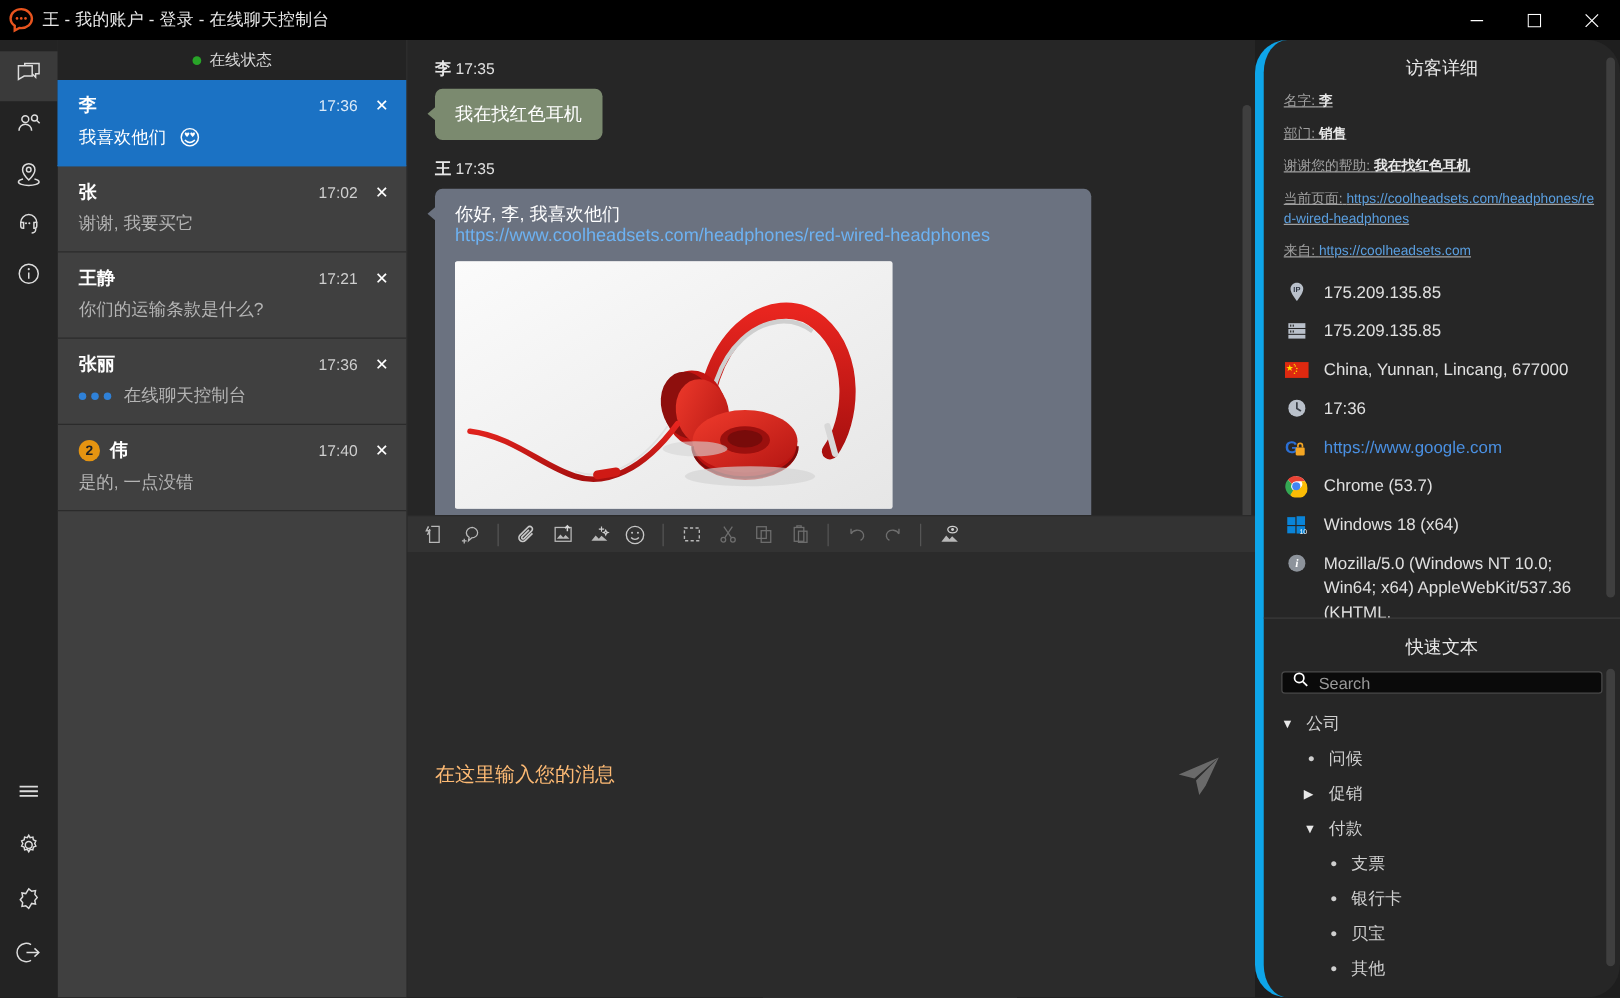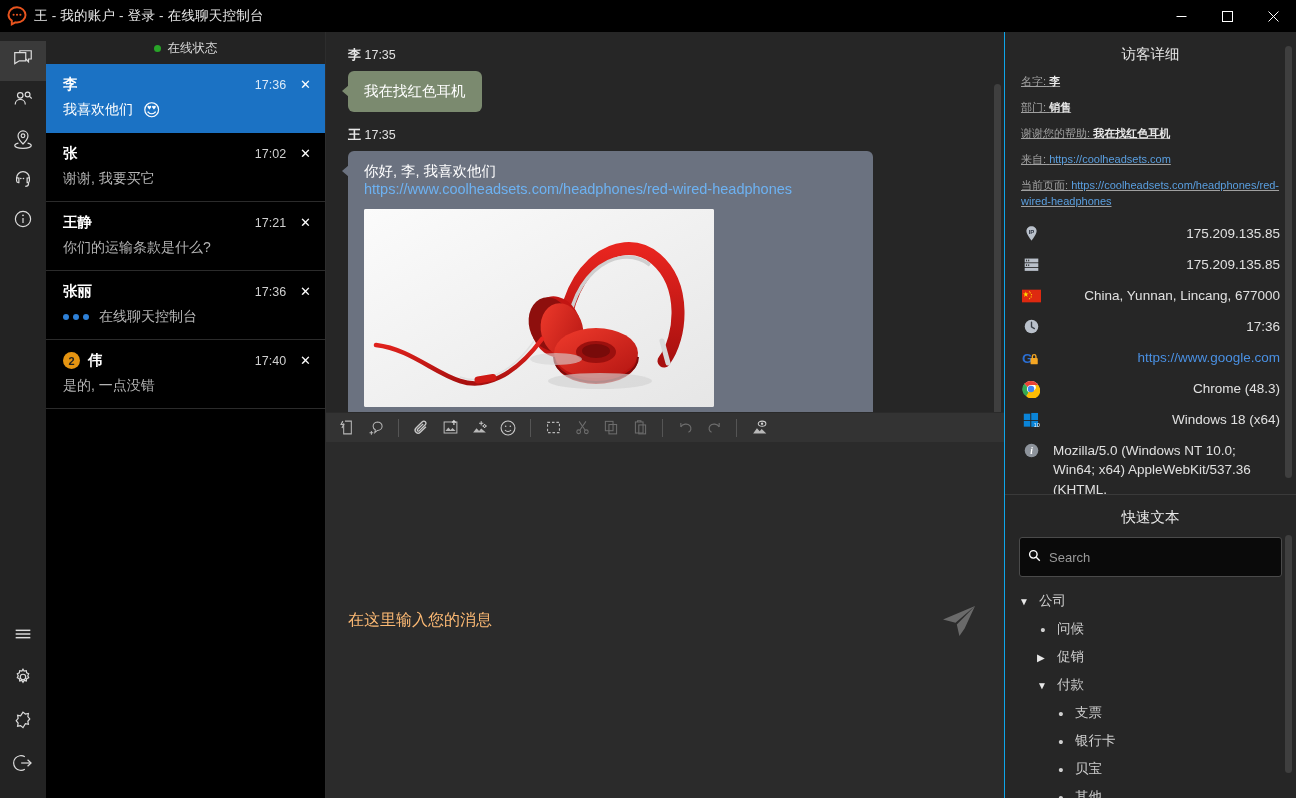--- a/index.html
+++ b/index.html
@@ -29,21 +29,21 @@
     width: 46px; background: #232323; display: flex; flex-direction: column;
     align-items: center; flex: 0 0 46px; position: relative;
   }
   .rail-icon { width: 46px; height: 40px; display: flex; align-items: center; justify-content: center; color: #d4d4d4; }
   .rail-icon.active { background: #3a3a3a; }
   .rail-top { padding-top: 9px; }
   .rail-bottom { margin-top: auto; padding-bottom: 12px; }
   .rail-bottom .rail-icon { height: 43px; }
 
   
-  .chatlist { width: 280px; flex: 0 0 280px; background: #000000; display: flex; flex-direction: column;
+  .chatlist { width: 280px; flex: 0 0 280px; background: #404040; display: flex; flex-direction: column;
               border-right: 1px solid #2d2d2d; }
   .status-bar { height: 32px; display: flex; align-items: center; justify-content: center; gap: 7px;
                 background: #232323; color: #d8d8d8; font-size: 12.5px; }
   .dot-green { width: 7px; height: 7px; border-radius: 50%; background: #28a428; }
   .chat-item { position: relative; padding: 11px 14px 13px 17px; border-bottom: 1px solid #2b2b2b; cursor: pointer; }
   .chat-item.selected { background: #1b72c4; border-bottom-color: #1b72c4; }
   .chat-row1 { display: flex; align-items: center; }
   .chat-name { font-size: 14.5px; font-weight: bold; color: #ffffff; display: flex; align-items: center; gap: 8px; }
   .chat-time { margin-left: auto; font-size: 12.5px; color: #cfcfcf; }
   .chat-item.selected .chat-time { color: #dbeaf8; }
@@ -80,36 +80,36 @@
              padding-left: 8px; gap: 3px; }
   .tb-btn { width: 26px; height: 26px; display: flex; align-items: center; justify-content: center;
             color: #b8b8b8; cursor: pointer; }
   .tb-btn.dim { color: #6e6e6e; }
   .tb-sep { width: 1px; height: 18px; background: #555; margin: 0 6px; }
   .composer { flex: 1; background: #2b2b2b; display: flex; align-items: center; padding: 0 22px; position: relative; }
   .composer-text { flex: 1; font-size: 16px; color: #fdba74; }
   .send-btn { width: 46px; height: 46px; display: flex; align-items: center; justify-content: center; color: #6a6a6a; cursor: pointer; }
 
   
-  .right { width: 292px; flex: 0 0 292px; background: #262626; border-left: 1px solid #0ea5e9;
-           display: flex; flex-direction: column; position: relative; }
+  .right { width: 292px; flex: 0 0 292px; background: #262626; border-left: 7px solid #0ea5e9;
+           display: flex; flex-direction: column; position: relative; border-radius: 26px; }
   .panel-title { text-align: center; font-size: 14.5px; color: #e8e8e8; padding: 13px 0 10px; }
   .visitor { position: relative; padding: 0 16px 6px; height: 462px; overflow: hidden; }
   .v-line { font-size: 11px; color: #a0a0a0; margin-bottom: 10px; line-height: 1.45; text-decoration: underline; }
   .v-line b { color: #e8e8e8; font-weight: bold; }
   .v-line a { color: #5a9fe0; text-decoration: none; word-break: break-all; }
   .v-rows { margin-top: 14px; }
-  .v-row { display: flex; align-items: flex-start; gap: 12px; margin-bottom: 11px; justify-content: space-between; }
+  .v-row { display: flex; align-items: flex-start; gap: 12px; margin-bottom: 11px; }
   .v-ico { width: 20px; height: 20px; flex: 0 0 20px; display: flex; align-items: center; justify-content: center; }
   .v-val { font-size: 13.5px; color: #e0e0e0; line-height: 1.45; }
   .v-val a { color: #4a90e2; text-decoration: none; }
   .hr { height: 1px; background: #3a3a3a; margin: 0; }
   .quicktext { flex: 1; position: relative; overflow: hidden; }
   .search-wrap { margin: 0 14px 6px; background: #0a0a0a; border: 1px solid #4a4a4a; border-radius: 3px;
-                 height: 40px; display: flex; align-items: center; padding: 0 8px; gap: 8px; }
+                 height: 18px; display: flex; align-items: center; padding: 0 8px; gap: 8px; }
   .search-wrap .ph { font-size: 13px; color: #9a9a9a; }
   .tree { padding: 4px 14px 0; font-size: 13.5px; color: #cfcfcf; }
   .tnode { display: flex; align-items: center; gap: 8px; padding: 5px 0; cursor: pointer; }
   .tri { font-size: 10px; color: #e8e8e8; width: 12px; display: inline-block; }
   .bul { color: #cfcfcf; font-size: 15px; width: 12px; display: inline-block; text-align: center; }
   .ind1 { padding-left: 18px; }
   .ind2 { padding-left: 36px; }
 
   
   .sbar { position: absolute; width: 7px; background: #3f3f3f; border-radius: 4px; right: 4px; }
@@ -480,22 +480,22 @@
     </div>
 
     <div class="right">
 
       <div class="visitor">
         <div class="panel-title">访客详细</div>
         <div id="v-fields">
             <div class="v-line"><span>名字:</span> <b>李</b></div>
             <div class="v-line"><span>部门:</span> <b>销售</b></div>
             <div class="v-line"><span>谢谢您的帮助:</span> <b>我在找红色耳机</b></div>
+            <div class="v-line"><span>当前页面:</span> <a href="#">https://coolheadsets.com/headphones/red-wired-headphones</a></div>
             <div class="v-line"><span>来自:</span> <a href="#">https://coolheadsets.com</a></div>
-            <div class="v-line"><span>当前页面:</span> <a href="#">https://coolheadsets.com/headphones/red-wired-headphones</a></div>
           </div>
         <div class="v-rows" id="v-rows">
             <div class="v-row">
               <span class="v-ico">
                 <svg width="17" height="17" viewBox="0 0 20 20">
                   <path d="M10 1.5c-3.3 0-6 2.5-6 5.7 0 4 6 11.3 6 11.3s6-7.3 6-11.3c0-3.2-2.7-5.7-6-5.7z" fill="#b9c0ca"></path>
                   <text x="10" y="10" font-size="7" font-weight="bold" fill="#2c3340" text-anchor="middle" font-family="Liberation Sans">IP</text>
                 </svg>
               </span>
                  <span class="v-val">175.209.135.85</span>
@@ -550,21 +550,21 @@
             <div class="v-row">
               <span class="v-ico">
                 <svg width="18" height="18" viewBox="0 0 20 20">
                   <circle cx="10" cy="10" r="9" fill="#ffffff"></circle>
                   <path d="M10 1a9 9 0 0 1 7.8 4.5H10a4.5 4.5 0 0 0-4 2.4L2.6 4.2A9 9 0 0 1 10 1z" fill="#ea4335"></path>
                   <path d="M2.6 4.2L6 7.9a4.5 4.5 0 0 0 2.3 6.3L4.7 18A9 9 0 0 1 2.6 4.2z" fill="#34a853"></path>
                   <path d="M17.8 5.5A9 9 0 0 1 4.7 18l3.6-6.2a4.5 4.5 0 0 0 6.2-6.3z" fill="#fbbc05"></path>
                   <circle cx="10" cy="10" r="3.6" fill="#4285f4"></circle>
                 </svg>
               </span>
-                 <span class="v-val">Chrome (48.3)</span>
+                 <span class="v-val">Chrome (53.7)</span>
             </div>
             <div class="v-row">
               <span class="v-ico">
                 <svg width="18" height="18" viewBox="0 0 20 20">
                   <rect x="2" y="3" width="7.2" height="7" fill="#0a84d8"></rect>
                   <rect x="10.3" y="2.2" width="7.5" height="7.8" fill="#0a84d8"></rect>
                   <rect x="2" y="11" width="7.2" height="6.4" fill="#0a84d8"></rect>
                   <rect x="10.3" y="11" width="7.5" height="6.6" fill="#0a84d8"></rect>
                   <text x="13" y="18" font-size="6" fill="#ffffff" font-family="Liberation Sans">10</text>
                 </svg>

